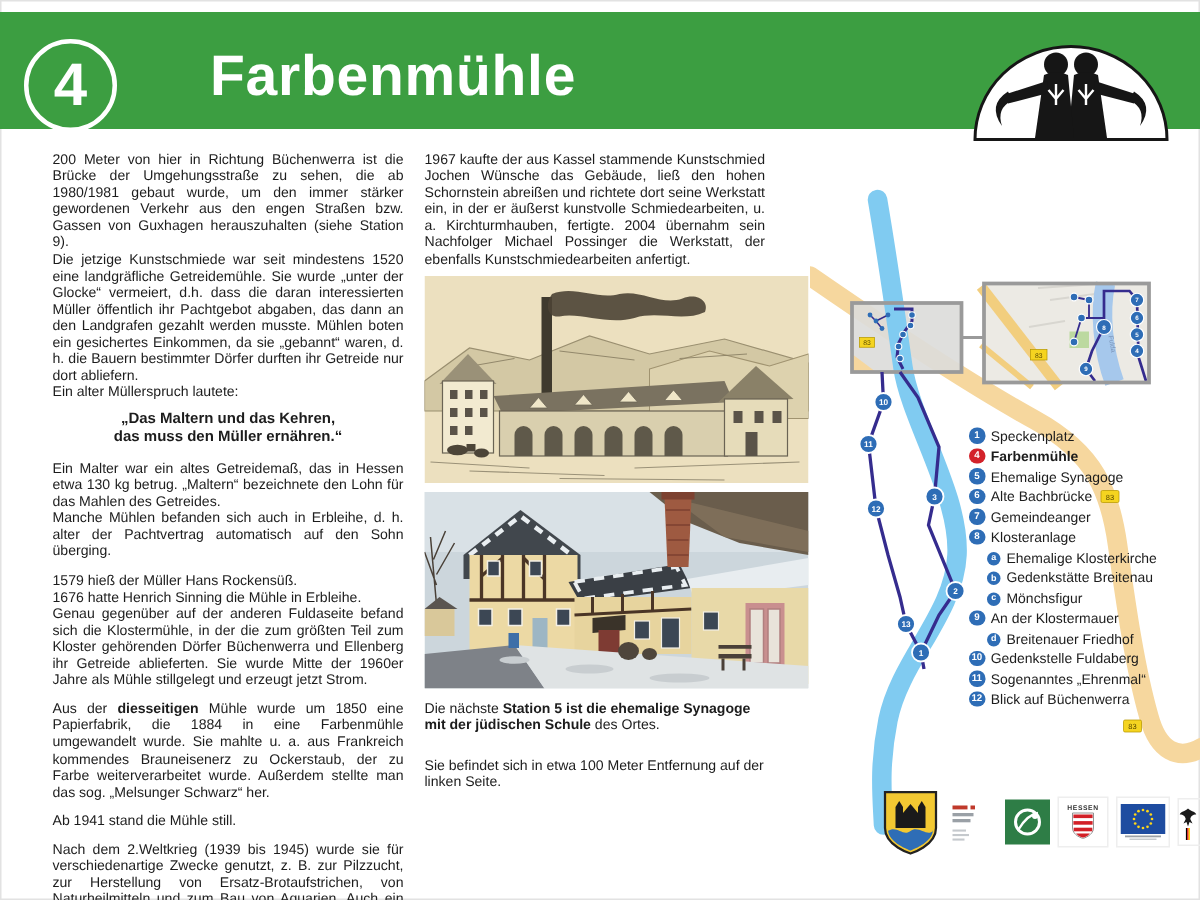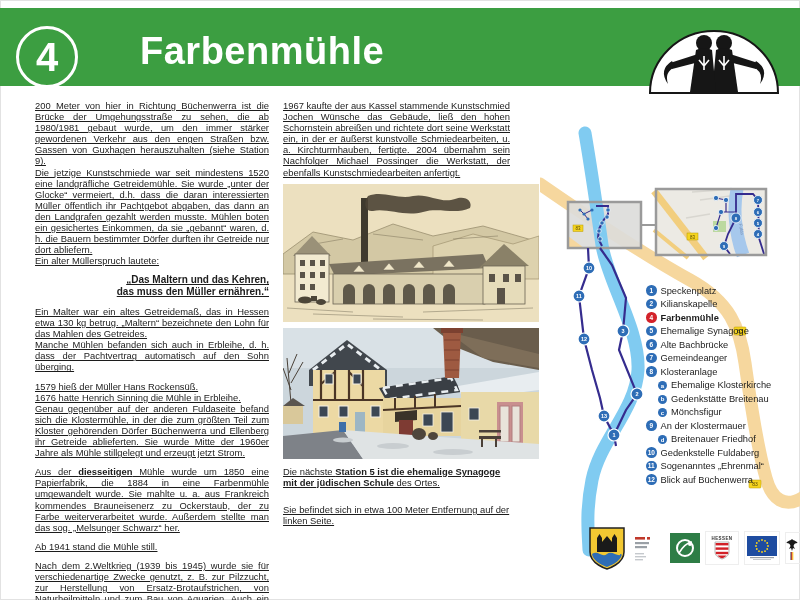--- a/index.html
+++ b/index.html
@@ -10,23 +10,23 @@
   .header-bar{position:absolute;left:0;top:8px;width:800px;height:78px;background:#3c9e41;}
   .station-circle{position:absolute;left:16px;top:18px;width:56px;height:56px;border:3px solid #fff;
        border-radius:50%;display:flex;align-items:center;justify-content:center;
        color:#fff;font-size:40px;font-weight:bold;}
   .page-title{position:absolute;left:140px;top:22px;color:#fff;font-size:38px;font-weight:bold;letter-spacing:.5px;}
   .monks-logo{position:absolute;right:18px;top:12px;}
   
   .col{position:absolute;top:100px;}
   #col-left{left:35px;width:234px;}
   #col-mid{left:283px;width:227px;}
-  p{margin:0;font-size:9.4px;line-height:1.18;text-align:justify;text-decoration:underline;}
+  p{margin:0;font-size:9.4px;line-height:1.18;text-align:justify;}
   p.gap{margin-top:8px;}
-  .quote{font-weight:bold;font-size:10px;text-align:right;}
+  .quote{font-weight:bold;font-size:10px;text-align:center;}
   .figure{display:block;margin-top:6px;}
   .caption{margin-top:7px;text-align:left;}
   .caption b{font-weight:bold;}
   
   #right-map{position:absolute;left:540px;top:88px;width:260px;height:480px;}
   
   #legend{position:absolute;left:646px;top:282px;width:152px;}
   .legend-row{display:flex;align-items:flex-end;height:13.5px;}
   .legend-row.sub{padding-left:12px;}
   .lg-marker{flex:0 0 auto;width:10.5px;height:10.5px;border-radius:50%;background:#2e6db6;color:#fff;
@@ -72,21 +72,21 @@
   </div>
 </div>
 
 <div id="col-left" class="col">
   <p>200 Meter von hier in Richtung Büchenwerra ist die Brücke der Umgehungsstraße zu sehen, die ab 1980/1981 gebaut wurde, um den immer stärker gewordenen Verkehr aus den engen Straßen bzw. Gassen von Guxhagen herauszuhalten (siehe Station 9).</p>
   <p>Die jetzige Kunstschmiede war seit mindestens 1520 eine landgräfliche Getreidemühle. Sie wurde „unter der Glocke“ vermeiert, d.h. dass die daran interessierten Müller öffentlich ihr Pachtgebot abgaben, das dann an den Landgrafen gezahlt werden musste. Mühlen boten ein gesichertes Einkommen, da sie „gebannt“ waren, d. h. die Bauern bestimmter Dörfer durften ihr Getreide nur dort abliefern.</p>
   <p>Ein alter Müllerspruch lautete:</p>
   <p class="quote gap">„Das Maltern und das Kehren,</p>
   <p class="quote">das muss den Müller ernähren.“</p>
   <p class="gap">Ein Malter war ein altes Getreidemaß, das in Hessen etwa 130 kg betrug. „Maltern“ bezeichnete den Lohn für das Mahlen des Getreides.</p>
-  <p>Manche Mühlen befanden sich auch in Erbleihe, d. h. dass der Pachtvertrag automatisch auf den Sohn überging.</p>
+  <p>Manche Mühlen befanden sich auch in Erbleihe, d. h. alter der Pachtvertrag automatisch auf den Sohn überging.</p>
   <p class="gap">1579 hieß der Müller Hans Rockensüß.</p>
   <p>1676 hatte Henrich Sinning die Mühle in Erbleihe.</p>
   <p>Genau gegenüber auf der anderen Fuldaseite befand sich die Klostermühle, in der die zum größten Teil zum Kloster gehörenden Dörfer Büchenwerra und Ellenberg ihr Getreide ablieferten. Sie wurde Mitte der 1960er Jahre als Mühle stillgelegt und erzeugt jetzt Strom.</p>
   <p class="gap"><span>Aus der </span><b>diesseitigen</b><span> Mühle wurde um 1850 eine Papierfabrik, die 1884 in eine Farbenmühle umgewandelt wurde. Sie mahlte u. a. aus Frankreich kommendes Brauneisenerz zu Ockerstaub, der zu Farbe weiterverarbeitet wurde. Außerdem stellte man das sog. „Melsunger Schwarz“ her.</span></p>
   <p class="gap">Ab 1941 stand die Mühle still.</p>
   <p class="gap">Nach dem 2.Weltkrieg (1939 bis 1945) wurde sie für verschiedenartige Zwecke genutzt, z. B. zur Pilzzucht, zur Herstellung von Ersatz-Brotaufstrichen, von Naturheilmitteln und zum Bau von Aquarien. Auch ein Fotograf hatte sich dort niedergelassen.</p>
 </div>
 
 <div id="col-mid" class="col">
   <p>1967 kaufte der aus Kassel stammende Kunstschmied Jochen Wünsche das Gebäude, ließ den hohen Schornstein abreißen und richtete dort seine Werkstatt ein, in der er äußerst kunstvolle Schmiedearbeiten, u. a. Kirchturmhauben, fertigte. 2004 übernahm sein Nachfolger Michael Possinger die Werkstatt, der ebenfalls Kunstschmiedearbeiten anfertigt.</p>
@@ -341,24 +341,20 @@
       </g>
     </g>
   </svg>
 </div>
 
 <div id="legend">
   <div class="legend-row">
       <span class="lg-marker">1</span>
       <span class="lg-label">Speckenplatz</span>
     </div>
-  <div class="legend-row">
-      <span class="lg-marker">2</span>
-      <span class="lg-label">Kilianskapelle</span>
-    </div>
   <div class="legend-row current">
       <span class="lg-marker">4</span>
       <span class="lg-label">Farbenmühle</span>
     </div>
   <div class="legend-row">
       <span class="lg-marker">5</span>
       <span class="lg-label">Ehemalige Synagoge</span>
     </div>
   <div class="legend-row">
       <span class="lg-marker">6</span>

